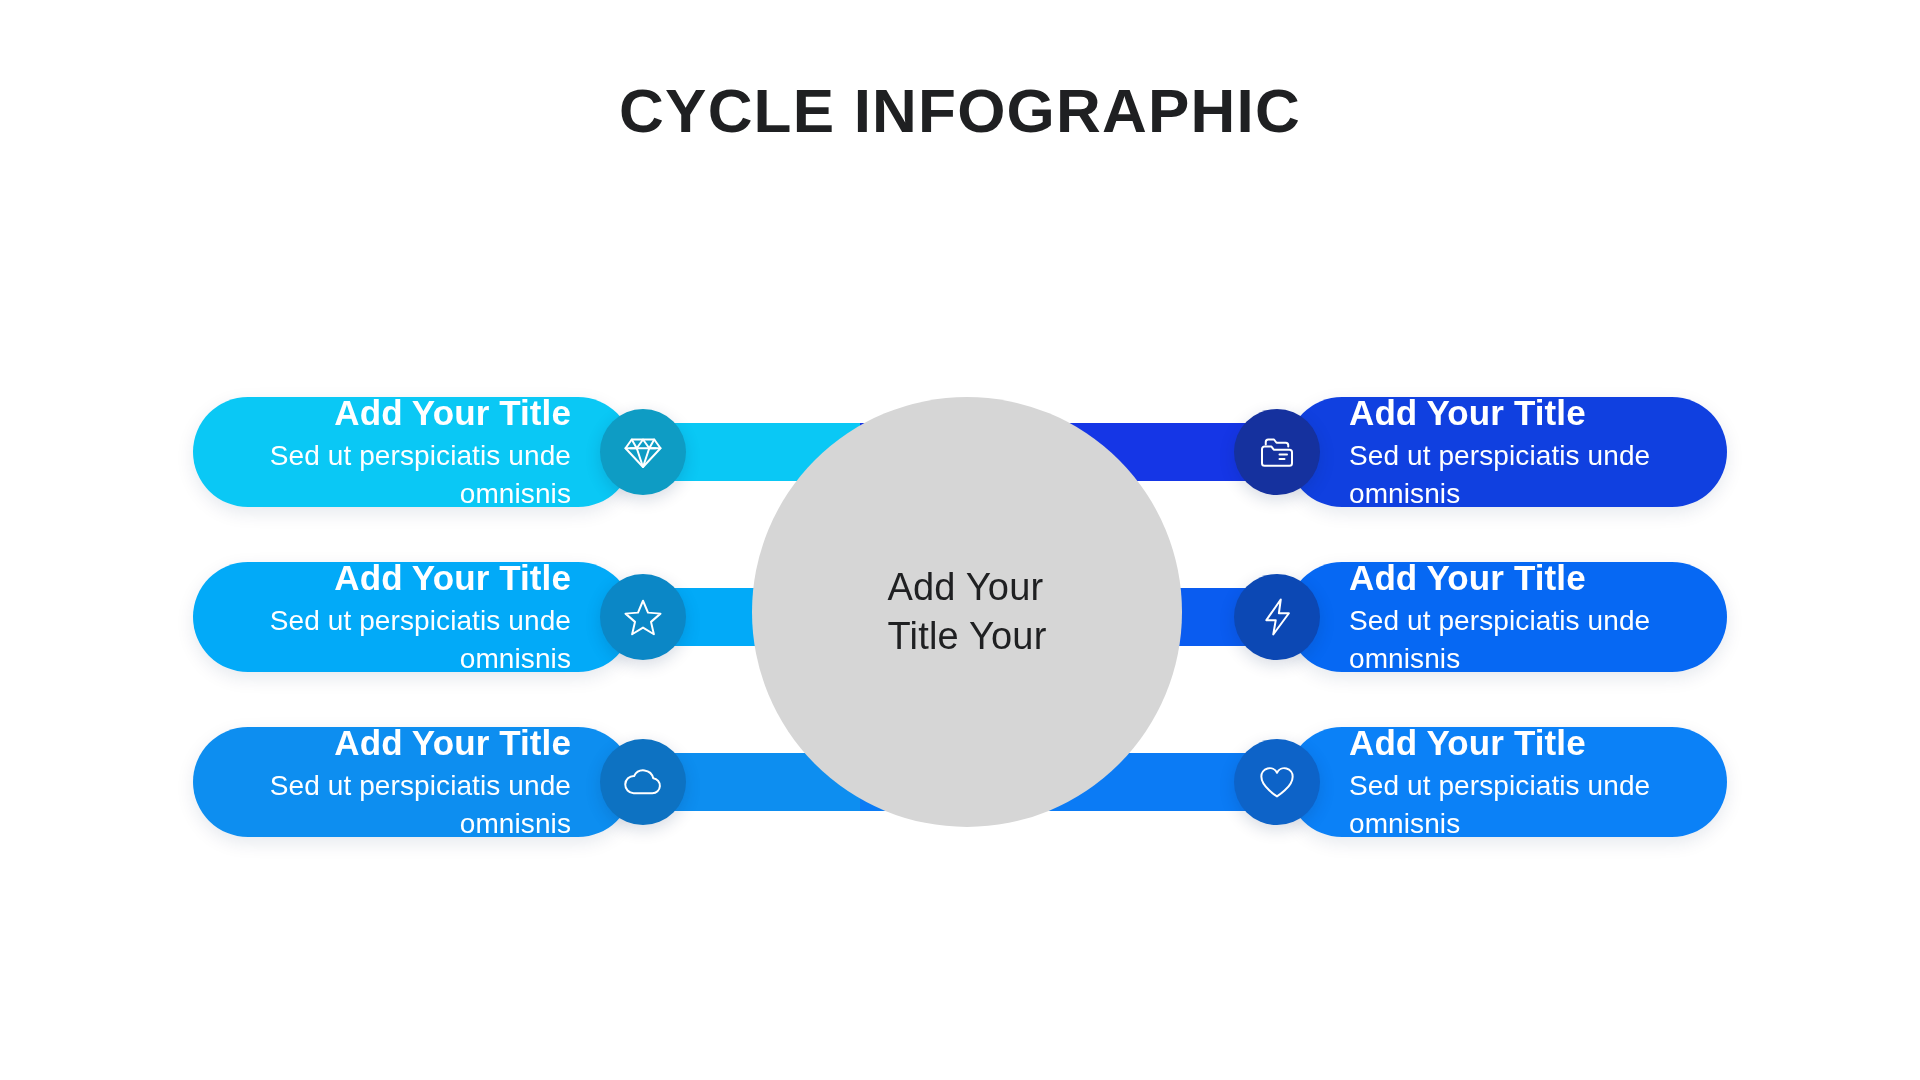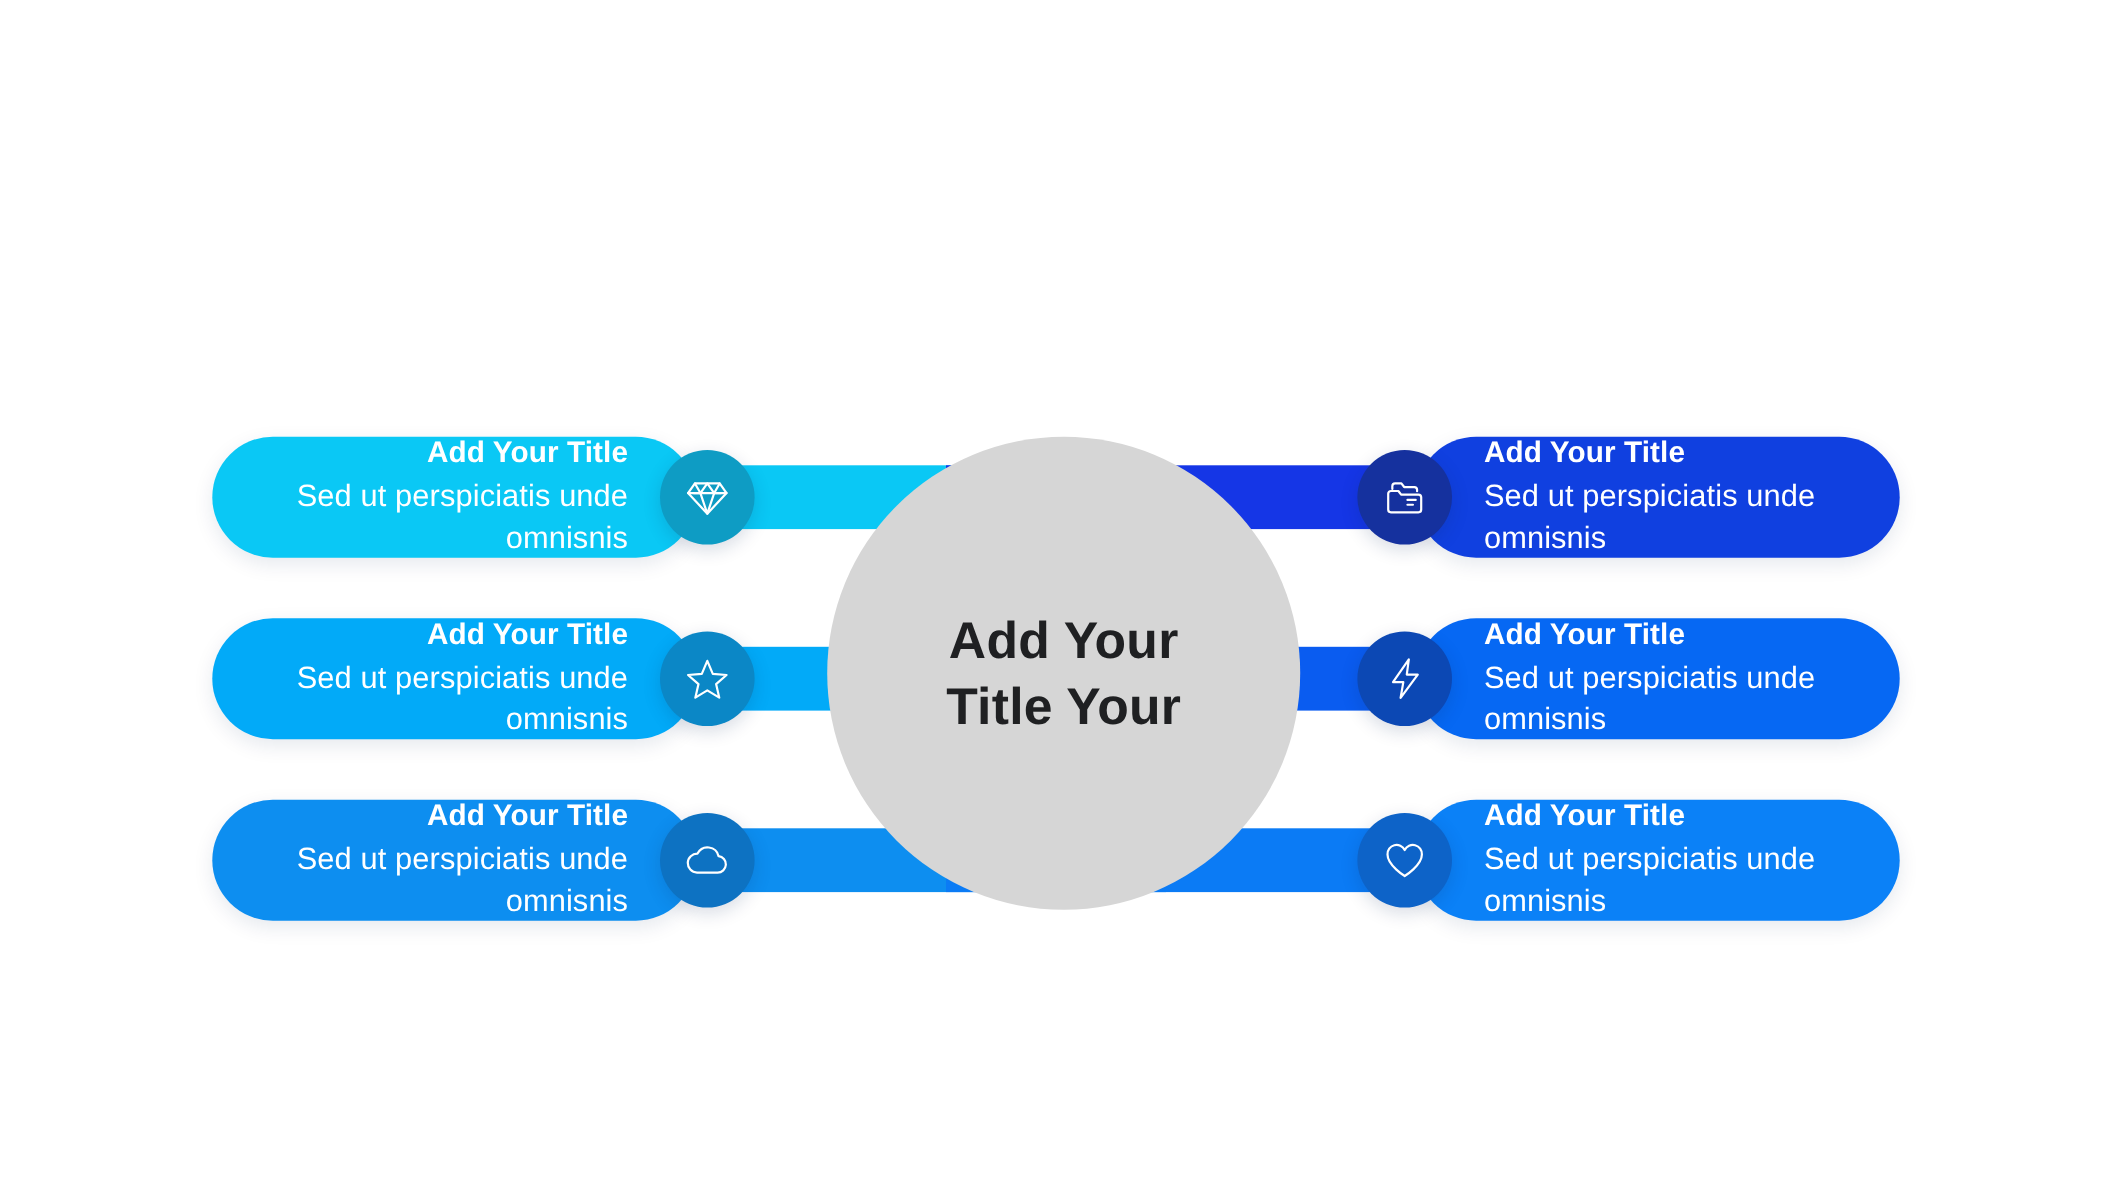--- a/index.html
+++ b/index.html
@@ -41,24 +41,23 @@
     left: 752px; top: 397px;
     width: 430px; height: 430px;
     border-radius: 50%;
     background: #d6d6d6;
     z-index: 2;
     display: flex;
     align-items: center;
     justify-content: center;
   }
   .center-circle-text {
-    font-size: 47px;
-    font-weight: 700;
+    font-size: 38px;
+    font-weight: 400;
     color: #1f2022;
-    text-align: center;
     line-height: 1.28;
     letter-spacing: .2px;
     max-width: 260px;
   }
 
   
   .pill {
     position: absolute;
     height: 110px;
     width: 440px;
@@ -66,21 +65,21 @@
     z-index: 3;
     display: flex;
     flex-direction: column;
     justify-content: center;
     box-shadow: 0 6px 18px rgba(10, 40, 90, 0.10);
   }
   .pill.left  { left: 193px;  align-items: flex-end;   padding-right: 62px; text-align: right; }
   .pill.right { right: 193px; align-items: flex-start; padding-left: 62px;  text-align: left;  }
 
   .pill-title {
-    font-size: 27px;
+    font-size: 35px;
     font-weight: 800;
     color: #ffffff;
     line-height: 1.18;
     letter-spacing: .1px;
   }
   .pill-desc {
     font-size: 28px;
     font-weight: 400;
     color: #ffffff;
     line-height: 1.35;
@@ -113,20 +112,21 @@
   .row3-ic { top: 739px; }
   .row1-cn { top: 423px; }
   .row2-cn { top: 588px; }
   .row3-cn { top: 753px; }
 </style>
 </head>
 <body style="background: rgb(255, 255, 255);">
 
 <div id="stage" style="background: rgb(255, 255, 255);">
 
+  <h1 class="page-title">CYCLE INFOGRAPHIC</h1>
 
   <div class="diagram">
 
     <div class="connector left row1-cn" style="background: rgb(10, 200, 245);"></div>
     <div class="connector left row2-cn" style="background: rgb(2, 170, 248);"></div>
     <div class="connector left row3-cn" style="background: rgb(13, 142, 240);"></div>
     <div class="connector right row1-cn" style="background: rgb(21, 54, 230);"></div>
     <div class="connector right row2-cn" style="background: rgb(10, 92, 240);"></div>
     <div class="connector right row3-cn" style="background: rgb(11, 123, 245);"></div>
 

